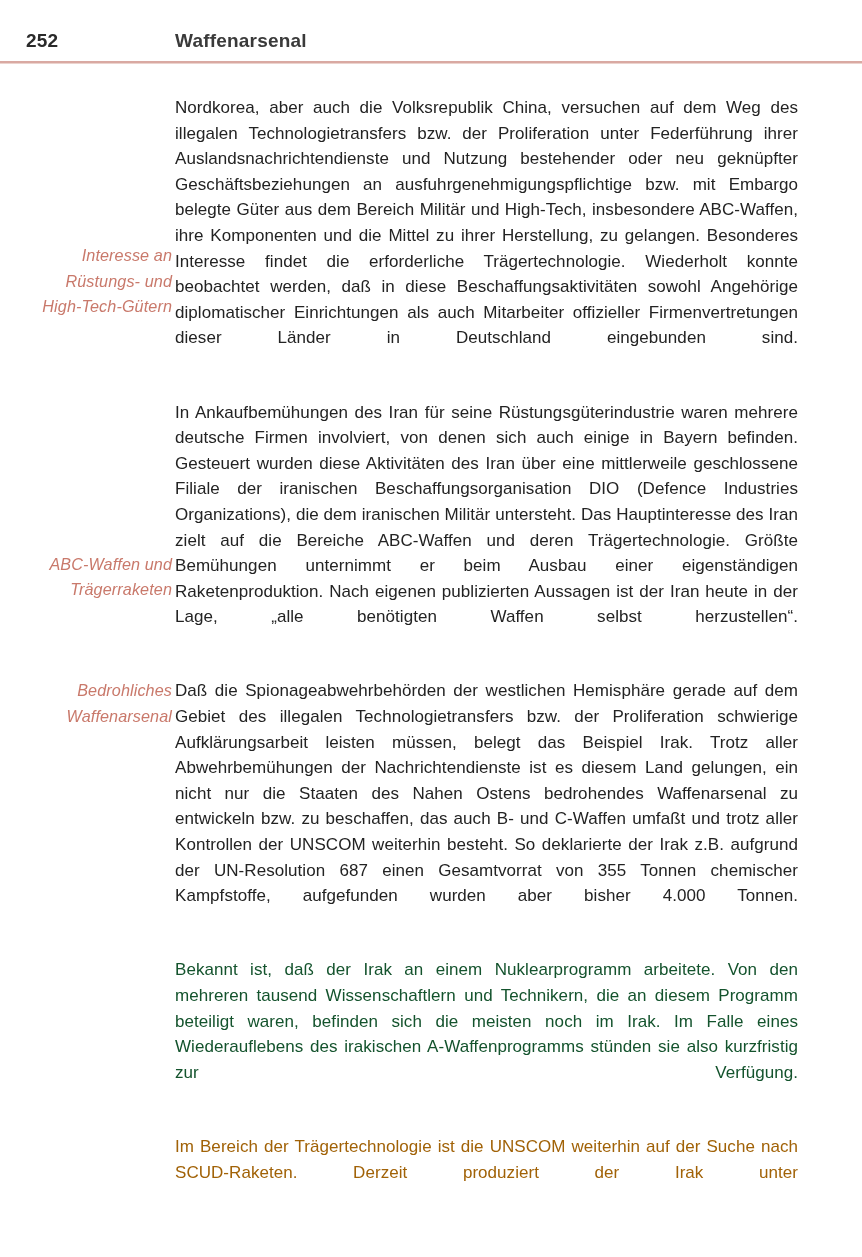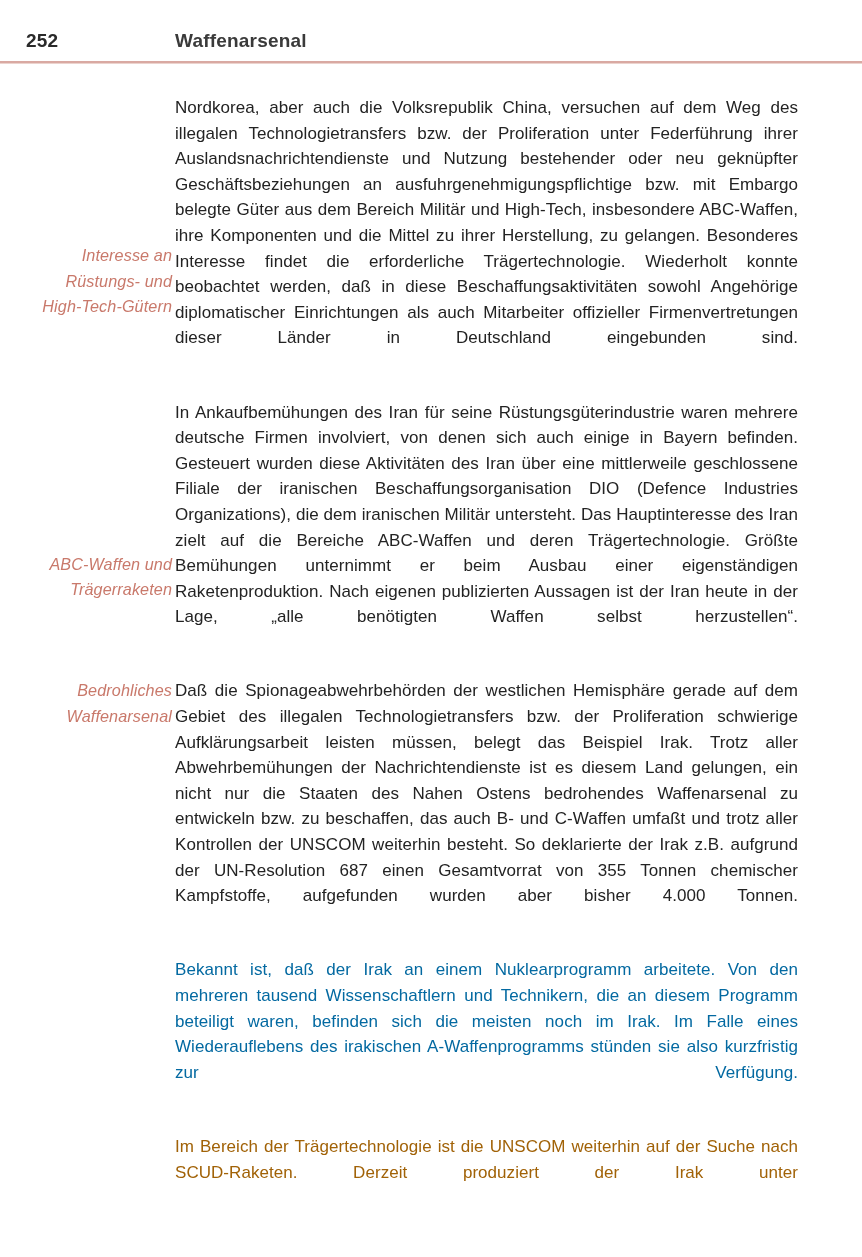--- a/index.html
+++ b/index.html
@@ -139,18 +139,18 @@
           <span class="mn-line">Trägerraketen</span>
         </div>
         <p class="para" style="color: rgb(35, 35, 35);">In Ankaufbemühungen des Iran für seine Rüstungsgüterindustrie waren mehrere deutsche Firmen involviert, von denen sich auch einige in Bayern befinden. Gesteuert wurden diese Aktivitäten des Iran über eine mittlerweile geschlossene Filiale der iranischen Beschaffungsorganisation DIO (Defence Industries Organizations), die dem iranischen Militär untersteht. Das Hauptinteresse des Iran zielt auf die Bereiche ABC-Waffen und deren Trägertechnologie. Größte Bemühungen unternimmt er beim Ausbau einer eigenständigen Raketenproduktion. Nach eigenen publizierten Aussagen ist der Iran heute in der Lage, „alle benötigten Waffen selbst herzustellen“.</p>
       </div>
       <div class="block">
         <div class="margin-note" style="top: 0px; color: rgb(201, 121, 107);">
           <span class="mn-line">Bedrohliches</span>
           <span class="mn-line">Waffenarsenal</span>
         </div>
         <p class="para" style="color: rgb(35, 35, 35);">Daß die Spionageabwehrbehörden der westlichen Hemisphäre gerade auf dem Gebiet des illegalen Technologietransfers bzw. der Proliferation schwierige Aufklärungsarbeit leisten müssen, belegt das Beispiel Irak. Trotz aller Abwehrbemühungen der Nachrichtendienste ist es diesem Land gelungen, ein nicht nur die Staaten des Nahen Ostens bedrohendes Waffenarsenal zu entwickeln bzw. zu beschaffen, das auch B- und C-Waffen umfaßt und trotz aller Kontrollen der UNSCOM weiterhin besteht. So deklarierte der Irak z.B. aufgrund der UN-Resolution 687 einen Gesamtvorrat von 355 Tonnen chemischer Kampfstoffe, aufgefunden wurden aber bisher 4.000 Tonnen.</p>
-        <p class="para" style="color: #0369a1;">Bekannt ist, daß der Irak an einem Nuklearprogramm arbeitete. Von den mehreren tausend Wissenschaftlern und Technikern, die an diesem Programm beteiligt waren, befinden sich die meisten noch im Irak. Im Falle eines Wiederauflebens des irakischen A-Waffenprogramms stünden sie also kurzfristig zur Verfügung.</p>
+        <p class="para" style="color: #14532d;">Bekannt ist, daß der Irak an einem Nuklearprogramm arbeitete. Von den mehreren tausend Wissenschaftlern und Technikern, die an diesem Programm beteiligt waren, befinden sich die meisten noch im Irak. Im Falle eines Wiederauflebens des irakischen A-Waffenprogramms stünden sie also kurzfristig zur Verfügung.</p>
         <p class="para" style="color: #a16207;">Im Bereich der Trägertechnologie ist die UNSCOM weiterhin auf der Suche nach SCUD-Raketen. Derzeit produziert der Irak unter</p>
       </div>
     </div>
 
 </div>
 
 </body></html>

